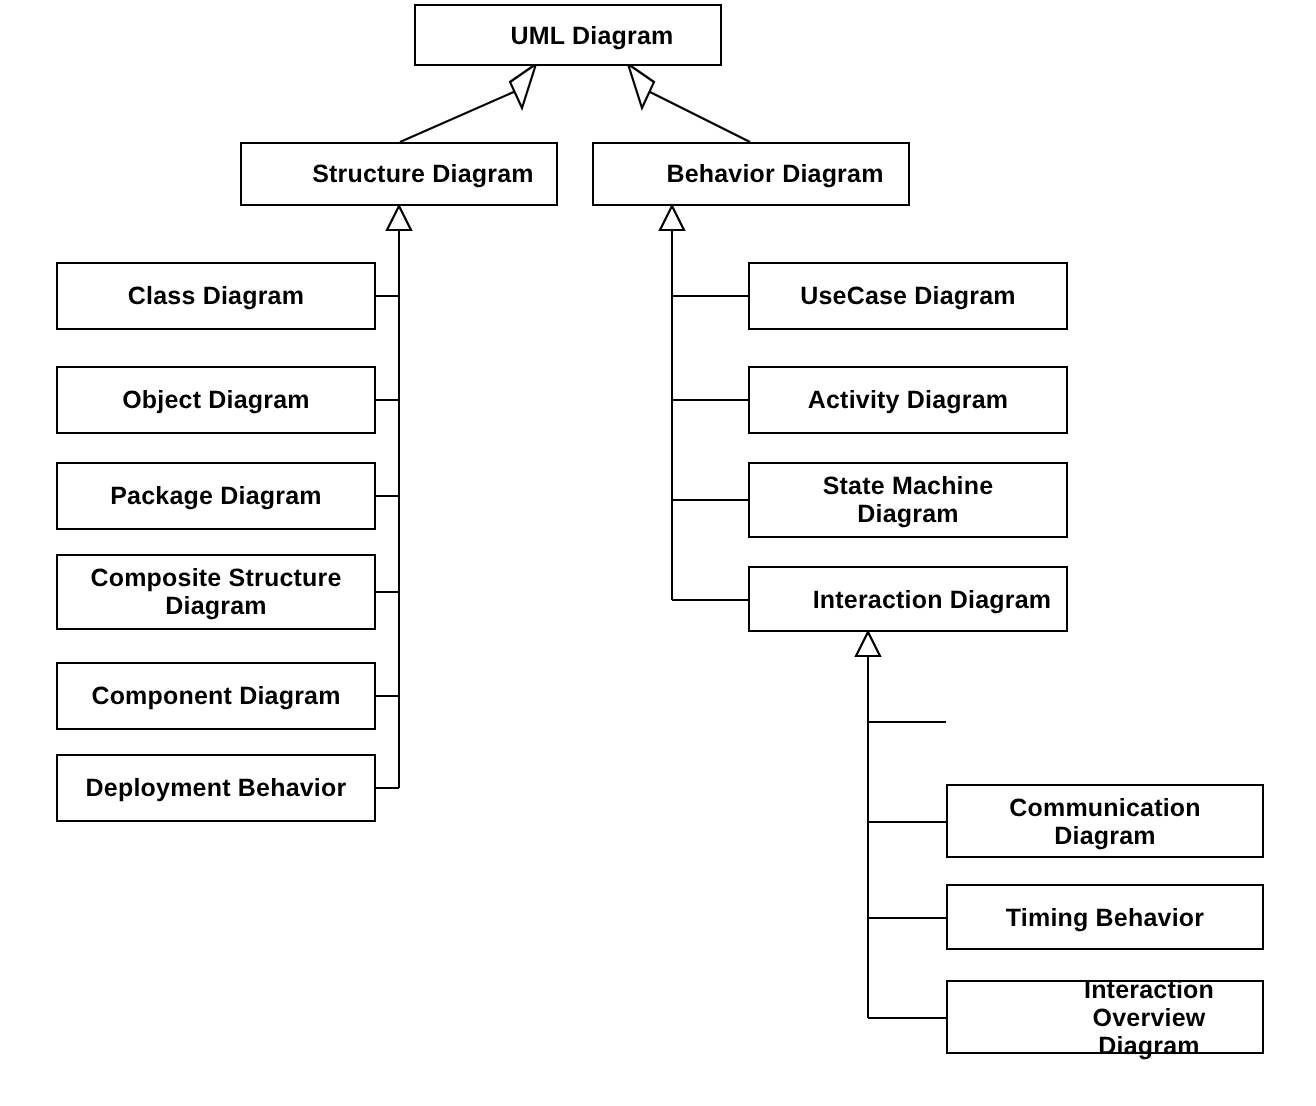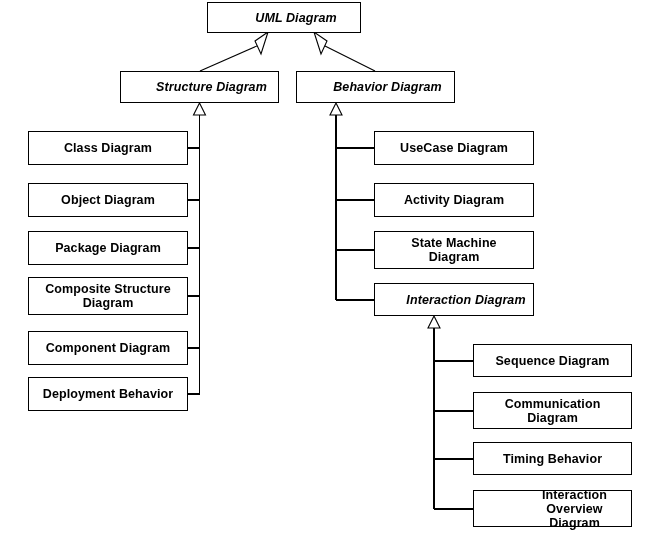--- a/index.html
+++ b/index.html
@@ -35,21 +35,20 @@
     font-weight: bold;
     line-height: 14px;
     letter-spacing: 0.1px;
     display: flex;
     align-items: center;
     justify-content: center;
     text-align: center;
     padding: 0 4px;
   }
   .node.abstract {
-    font-style: italic;
     padding-left: 28px;
   }
   .node .label {
     display: block;
     white-space: pre-line;
   }
   .wire-line {
     stroke: #000000;
     stroke-width: 1.1;
     fill: none;
@@ -152,23 +151,20 @@
     <span class="label">UseCase Diagram</span>
   </div>
   <div class="node" style="left:374px; top:231px; width:160px; height:38px;">
     <span class="label">State Machine
 Diagram</span>
   </div>
   <div class="node abstract" style="left:374px; top:283px; width:160px; height:33px;">
     <span class="label">Interaction Diagram</span>
   </div>
 
-  <div class="node" style="left:473px; top:344px; width:159px; height:33px;">
-    <span class="label">Sequence Diagram</span>
-  </div>
   <div class="node" style="left:473px; top:392px; width:159px; height:37px;">
     <span class="label">Communication
 Diagram</span>
   </div>
   <div class="node" style="left:473px; top:442px; width:159px; height:33px;">
     <span class="label">Timing Behavior</span>
   </div>
   <div class="node" style="left:473px; top:490px; width:159px; height:37px;padding-left:48px;">
     <span class="label">Interaction Overview
 Diagram</span>

